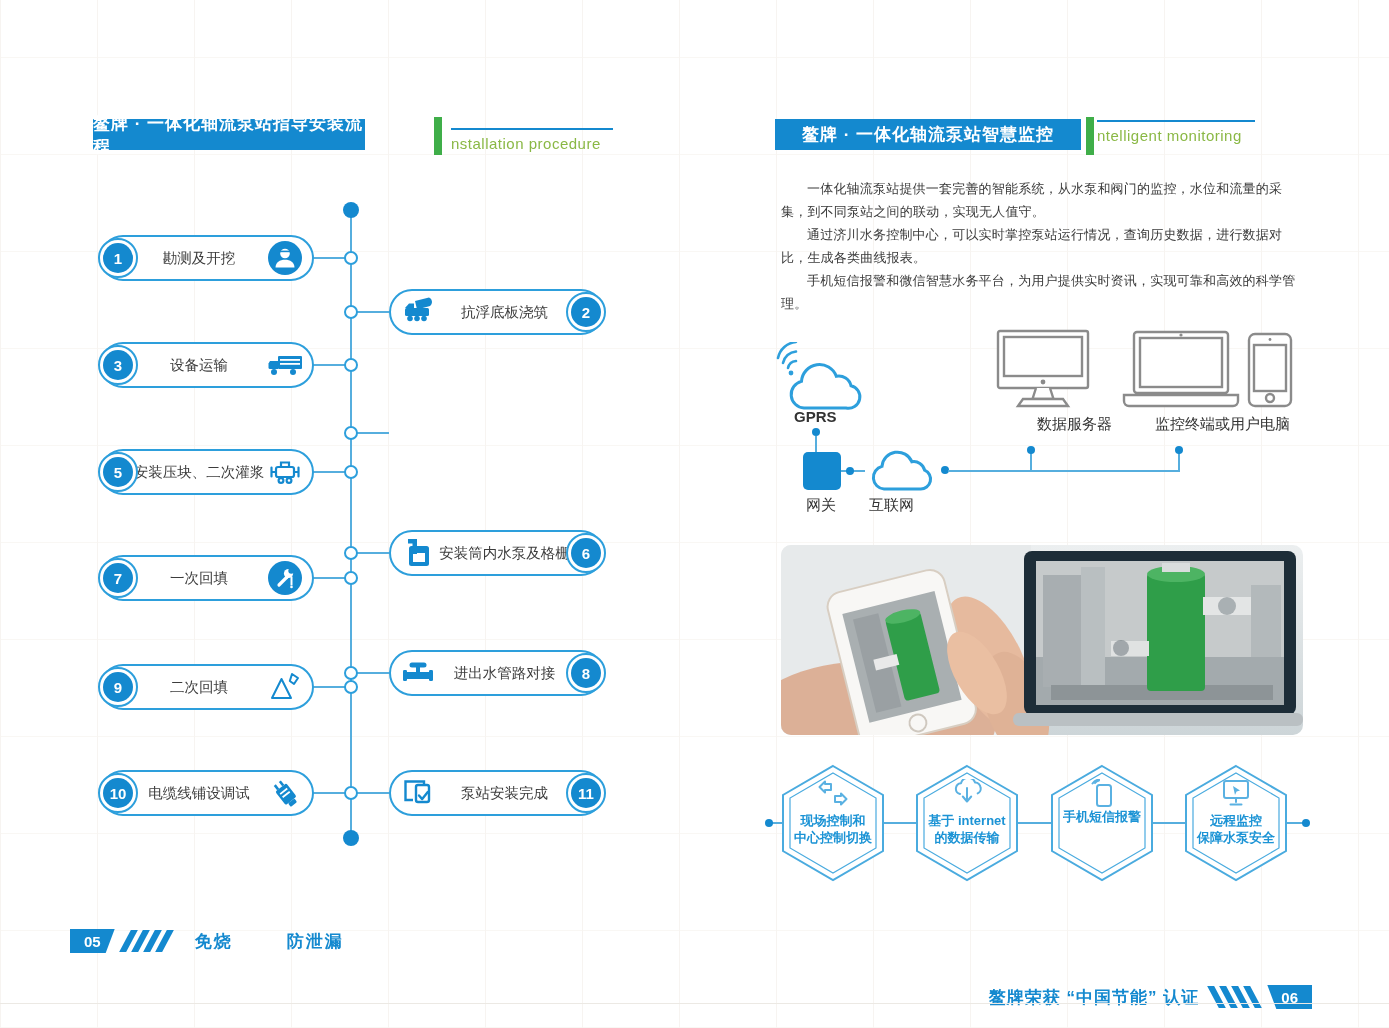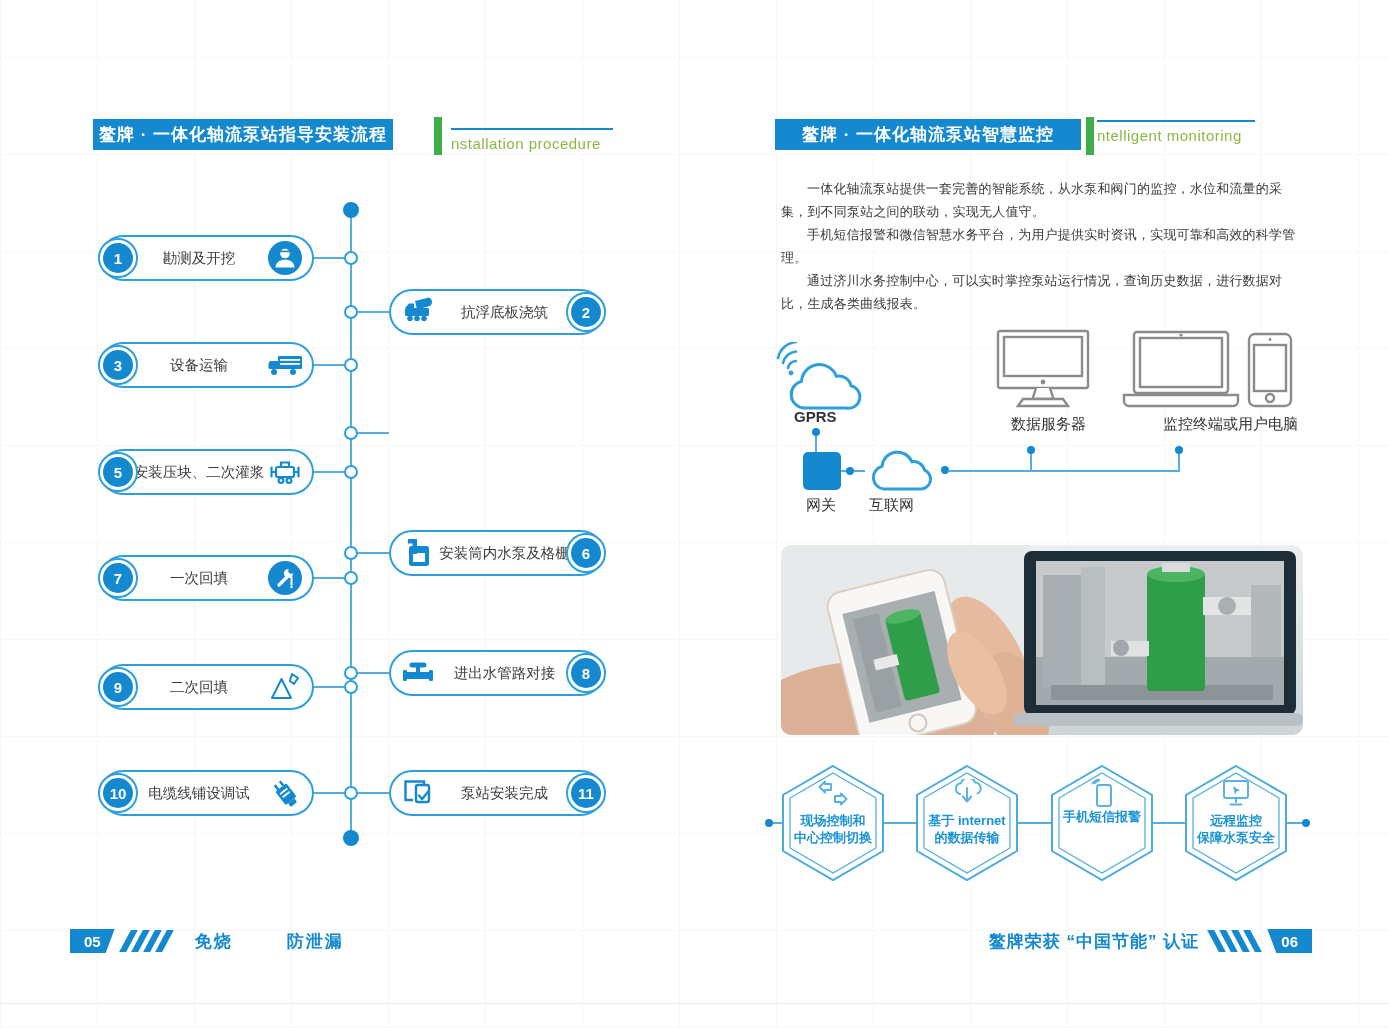--- a/index.html
+++ b/index.html
@@ -41,58 +41,58 @@
           font-weight:bold; font-size:15px; display:flex; align-items:center; justify-content:center; }
   .plabel { flex:1; text-align:center; font-size:14.5px; color:#3c3c3c; white-space:nowrap; }
   .picon { width:38px; height:38px; flex:0 0 38px; display:flex; align-items:center; justify-content:center; }
 
   
   .paras { position:absolute; left:781px; top:177px; width:524px; font-size:13px;
            line-height:23px; color:#3a3a3a; letter-spacing:0.2px; }
   .paras p { text-indent:2em; }
 
   .netlabel { position:absolute; font-size:15px; color:#333; }
-  .netlabel.ctr { text-align:right; }
+  .netlabel.ctr { text-align:left;margin-left:37px; }
   .nseg { position:absolute; background:#56aede; }
   .ndot { position:absolute; width:8px; height:8px; border-radius:50%; background:#1489cf; }
   .gateway { position:absolute; left:803px; top:452px; width:38px; height:38px;
              background:#1489cf; border-radius:5px; }
 
   .photo { position:absolute; left:781px; top:545px; width:522px; height:190px;
            border-radius:10px; overflow:hidden; }
 
   .hexrow { position:absolute; left:765px; top:764px; width:545px; height:120px; }
   .hexline { position:absolute; left:4px; top:58px; width:537px; height:2px; background:#56aede; }
   .hexdot { position:absolute; top:55px; width:8px; height:8px; border-radius:50%; background:#1489cf; }
   .hex { position:absolute; top:0; width:106px; height:118px; }
   .hex svg.shape { position:absolute; left:0; top:0; }
   .hexicon { position:absolute; left:50%; top:15px; transform:translateX(-50%); }
   .hexlabel { position:absolute; top:48px; left:0; right:0; text-align:center; font-size:13px;
               color:#1b93d5; line-height:17px; font-weight:bold; }
   .hexlabel.single { top:44px; }
 
   
   .footer-left { position:absolute; left:70px; top:928px; height:26px; display:flex; align-items:center; }
-  .footer-right { position:absolute; right:77px; top:928px; height:26px; display:flex; align-items:center; }
+  .footer-right { position:absolute; right:77px; top:984px; height:26px; display:flex; align-items:center; }
   .pnum { background:#1489cf; color:#fff; font-size:15px; font-weight:bold; height:24px;
           display:flex; align-items:center; padding:0 14px; }
   .pnum.l { clip-path:polygon(0 0,100% 0,calc(100% - 9px) 100%,0 100%); }
   .pnum.r { clip-path:polygon(0 0,100% 0,100% 100%,9px 100%); }
   .sl { display:inline-block; width:7px; height:22px; background:#1489cf; margin-right:5px; }
   .sl.f { transform:skewX(-28deg); }
   .sl.b { transform:skewX(28deg); }
   .kw { color:#1489cf; font-size:17px; font-weight:bold; letter-spacing:2px; }
   .certtext { color:#1489cf; font-size:17px; font-weight:bold; letter-spacing:1px; margin-right:14px; }
 </style>
 </head>
 <body>
 
 <div class="page">
 
-  <div class="hdr-box" style="left:93px;top:119px;width:300px;height:31px">鳌牌 · 一体化轴流泵站指导安装流程</div>
+  <div class="hdr-box" style="left:93px;top:119px;width:272px;height:31px">鳌牌 · 一体化轴流泵站指导安装流程</div>
   <div class="hdr-bar" style="left:434px;top:117px"></div>
   <div class="hdr-en" style="left:451px;top:128px;width:162px">nstallation procedure</div>
 
   <div class="vline"></div>
   <div class="tdot" style="left:343px;top:202px"></div>
   <div class="tdot" style="left:343px;top:830px"></div>
 
   <div class="cline" style="top:257px;left:312px;width:34px"></div>
   <div class="cline" style="top:311px;left:353px;width:36px"></div>
   <div class="cline" style="top:364px;left:312px;width:34px"></div>
@@ -274,22 +274,22 @@
         <span class="numi">11</span>
       </span>
   </div>
 
   <div class="hdr-box" style="left:775px;top:119px;width:306px;height:31px">鳌牌 · 一体化轴流泵站智慧监控</div>
   <div class="hdr-bar" style="left:1086px;top:117px"></div>
   <div class="hdr-en" style="left:1097px;top:120px;width:158px">ntelligent monitoring</div>
 
   <div class="paras">
     <p>一体化轴流泵站提供一套完善的智能系统，从水泵和阀门的监控，水位和流量的采集，到不同泵站之间的联动，实现无人值守。</p>
+    <p>通过济川水务控制中心，可以实时掌控泵站运行情况，查询历史数据，进行数据对比，生成各类曲线报表。</p>
     <p>手机短信报警和微信智慧水务平台，为用户提供实时资讯，实现可靠和高效的科学管理。</p>
-    <p>通过济川水务控制中心，可以实时掌控泵站运行情况，查询历史数据，进行数据对比，生成各类曲线报表。</p>
   </div>
 
   <svg class="abs" style="left:776px;top:342px" width="88" height="72" viewBox="0 0 88 72">
     <path d="M28 66 a13.5 13.5 0 0 1-2.5-26.6 18 18 0 0 1 34.8-5.2 12.5 12.5 0 0 1 14.7 9.6 11.2 11.2 0 0 1-5 22.2 z" fill="#fff" stroke="#2d9fdc" stroke-width="3"></path>
     <g stroke="#2d9fdc" stroke-width="2.6" fill="none" stroke-linecap="round">
       <path d="M12 26 a9 9 0 0 1 8-7"></path>
       <path d="M7 21 a14.5 14.5 0 0 1 13-11.5"></path>
       <path d="M2 16 a20 20 0 0 1 18-16"></path>
     </g>
     <circle cx="15" cy="31" r="2.4" fill="#2d9fdc"></circle>

